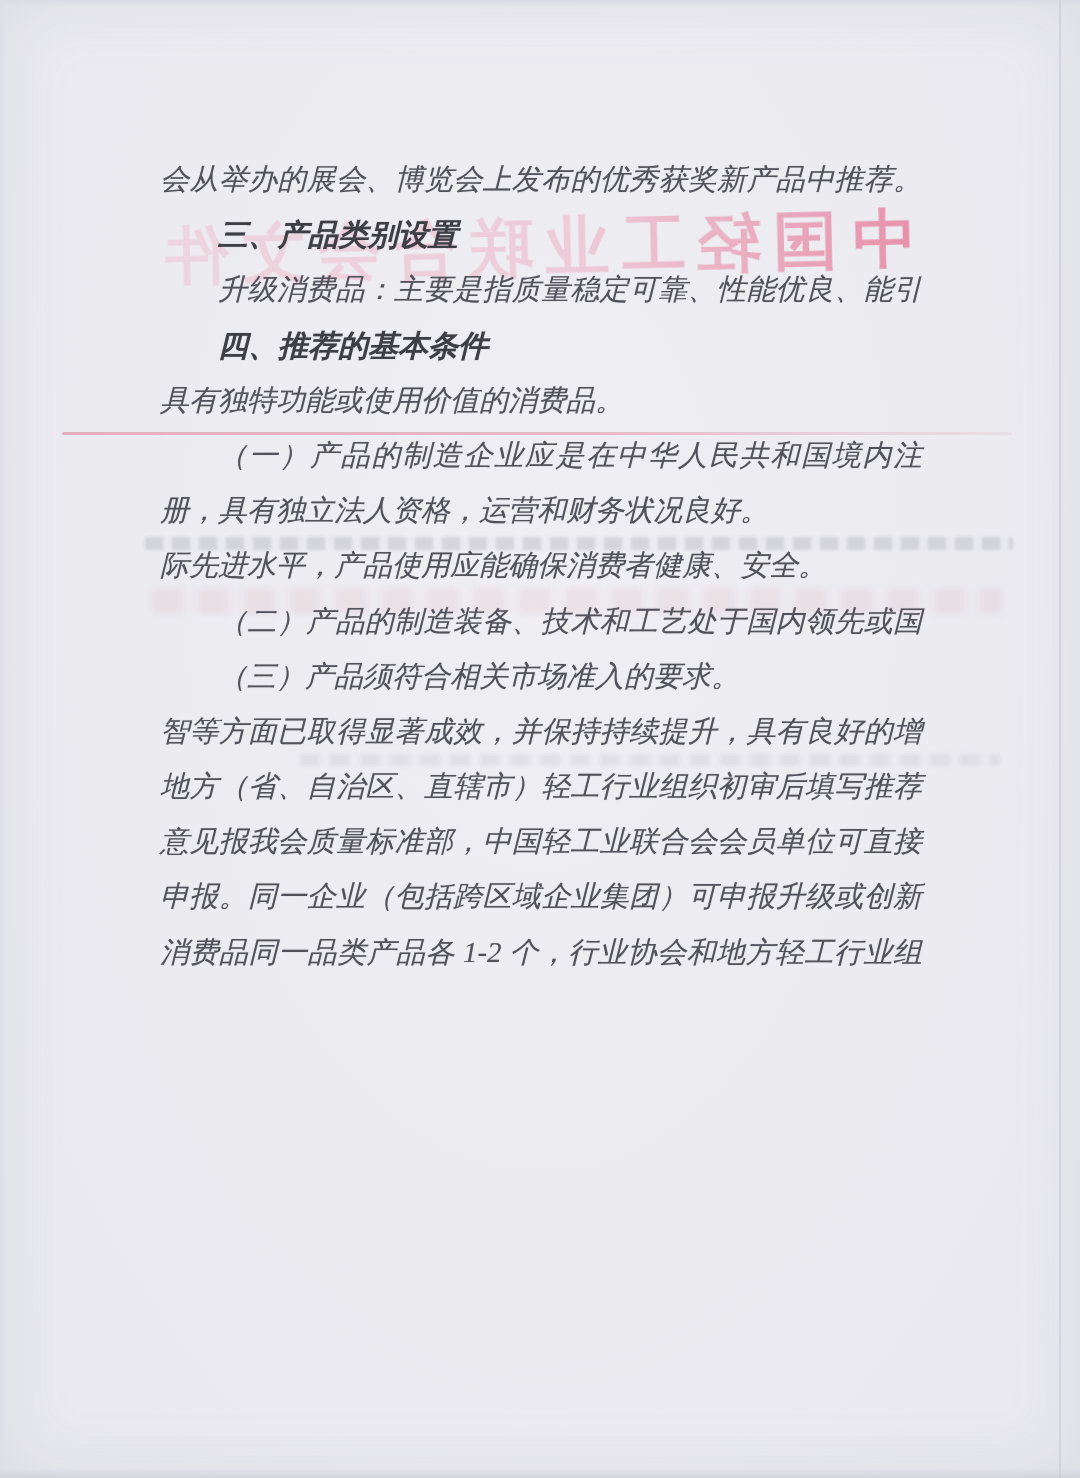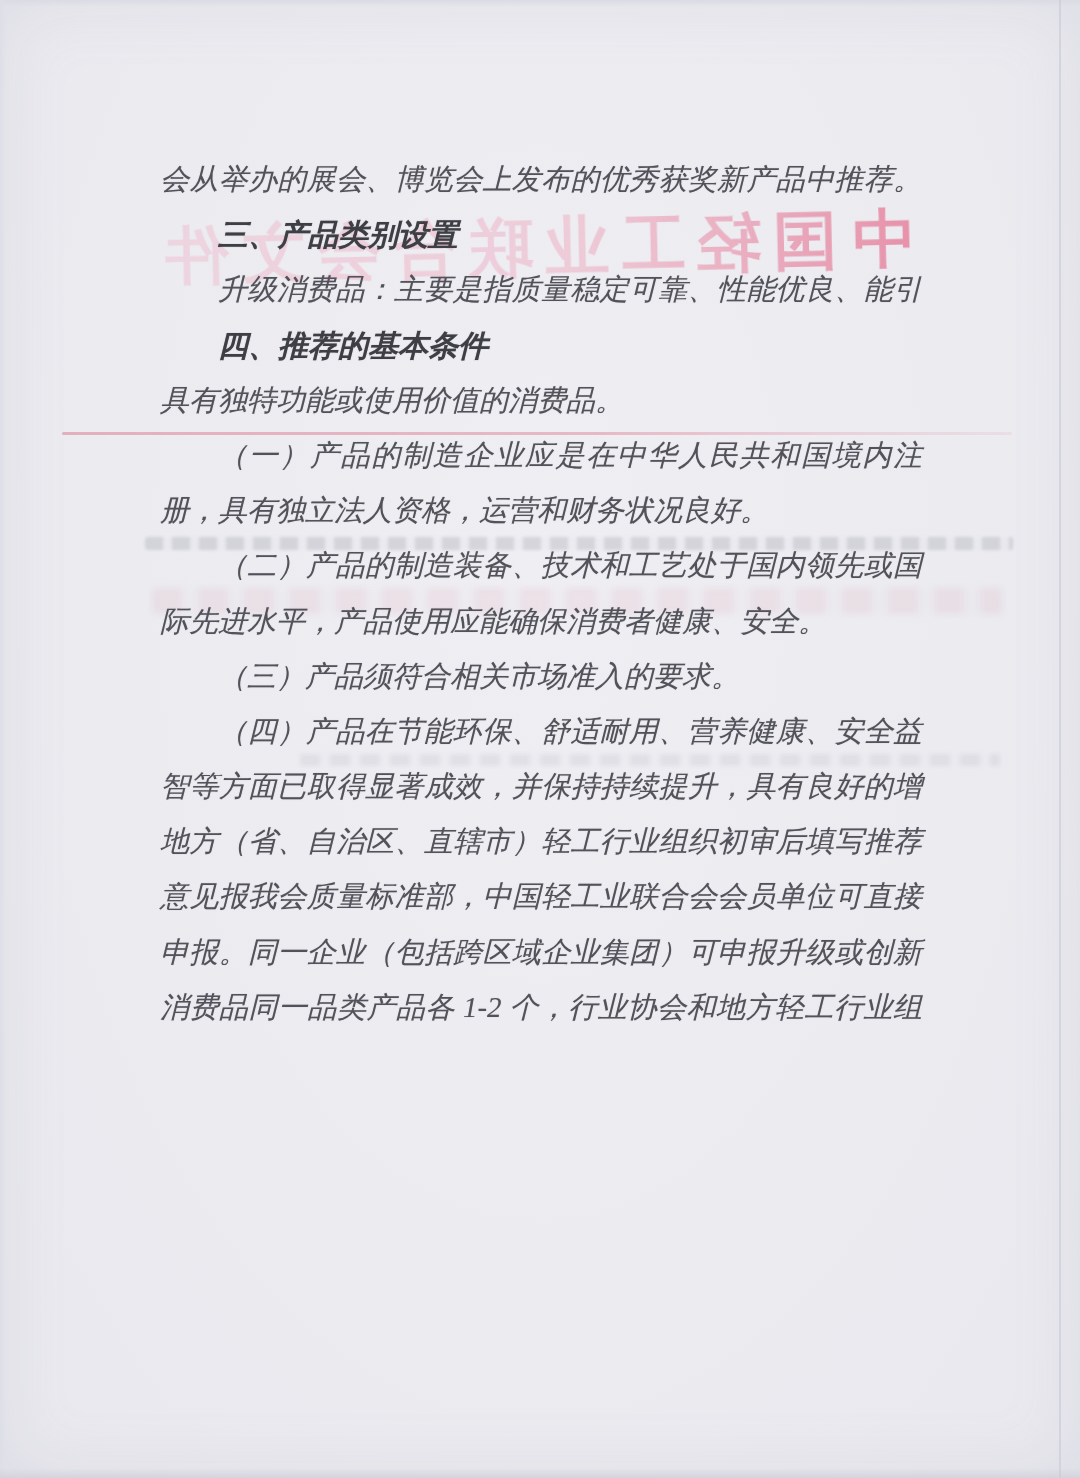--- a/index.html
+++ b/index.html
@@ -114,24 +114,23 @@
   <div class="ghost ghost-3"></div>
 
   <div class="doc" id="doc-lines" style="color: rgb(82, 82, 90);">
       <div class="line justify">会从举办的展会、博览会上发布的优秀获奖新产品中推荐。</div>
       <div class="line heading indent" style="color: rgb(62, 62, 69);">三、产品类别设置</div>
       <div class="line indent justify">升级消费品：主要是指质量稳定可靠、性能优良、能引</div>
       <div class="line heading indent" style="color: rgb(62, 62, 69);">四、推荐的基本条件</div>
       <div class="line">具有独特功能或使用价值的消费品。</div>
       <div class="line indent justify">（一）产品的制造企业应是在中华人民共和国境内注</div>
       <div class="line">册，具有独立法人资格，运营和财务状况良好。</div>
+      <div class="line">际先进水平，产品使用应能确保消费者健康、安全。</div>
       <div class="line indent justify">（二）产品的制造装备、技术和工艺处于国内领先或国</div>
-      <div class="line">际先进水平，产品使用应能确保消费者健康、安全。</div>
       <div class="line indent">（三）产品须符合相关市场准入的要求。</div>
-      <div class="line indent justify">（四）产品在节能环保、舒适耐用、营养健康、安全益</div>
       <div class="line justify">智等方面已取得显著成效，并保持持续提升，具有良好的增</div>
       <div class="line justify">地方（省、自治区、直辖市）轻工行业组织初审后填写推荐</div>
       <div class="line justify">意见报我会质量标准部，中国轻工业联合会会员单位可直接</div>
       <div class="line justify">申报。同一企业（包括跨区域企业集团）可申报升级或创新</div>
       <div class="line justify">消费品同一品类产品各 1-2 个，行业协会和地方轻工行业组</div>
     </div>
 
   <div class="edge-top"></div>
   <div class="edge-left"></div>
   <div class="edge-bottom"></div>

